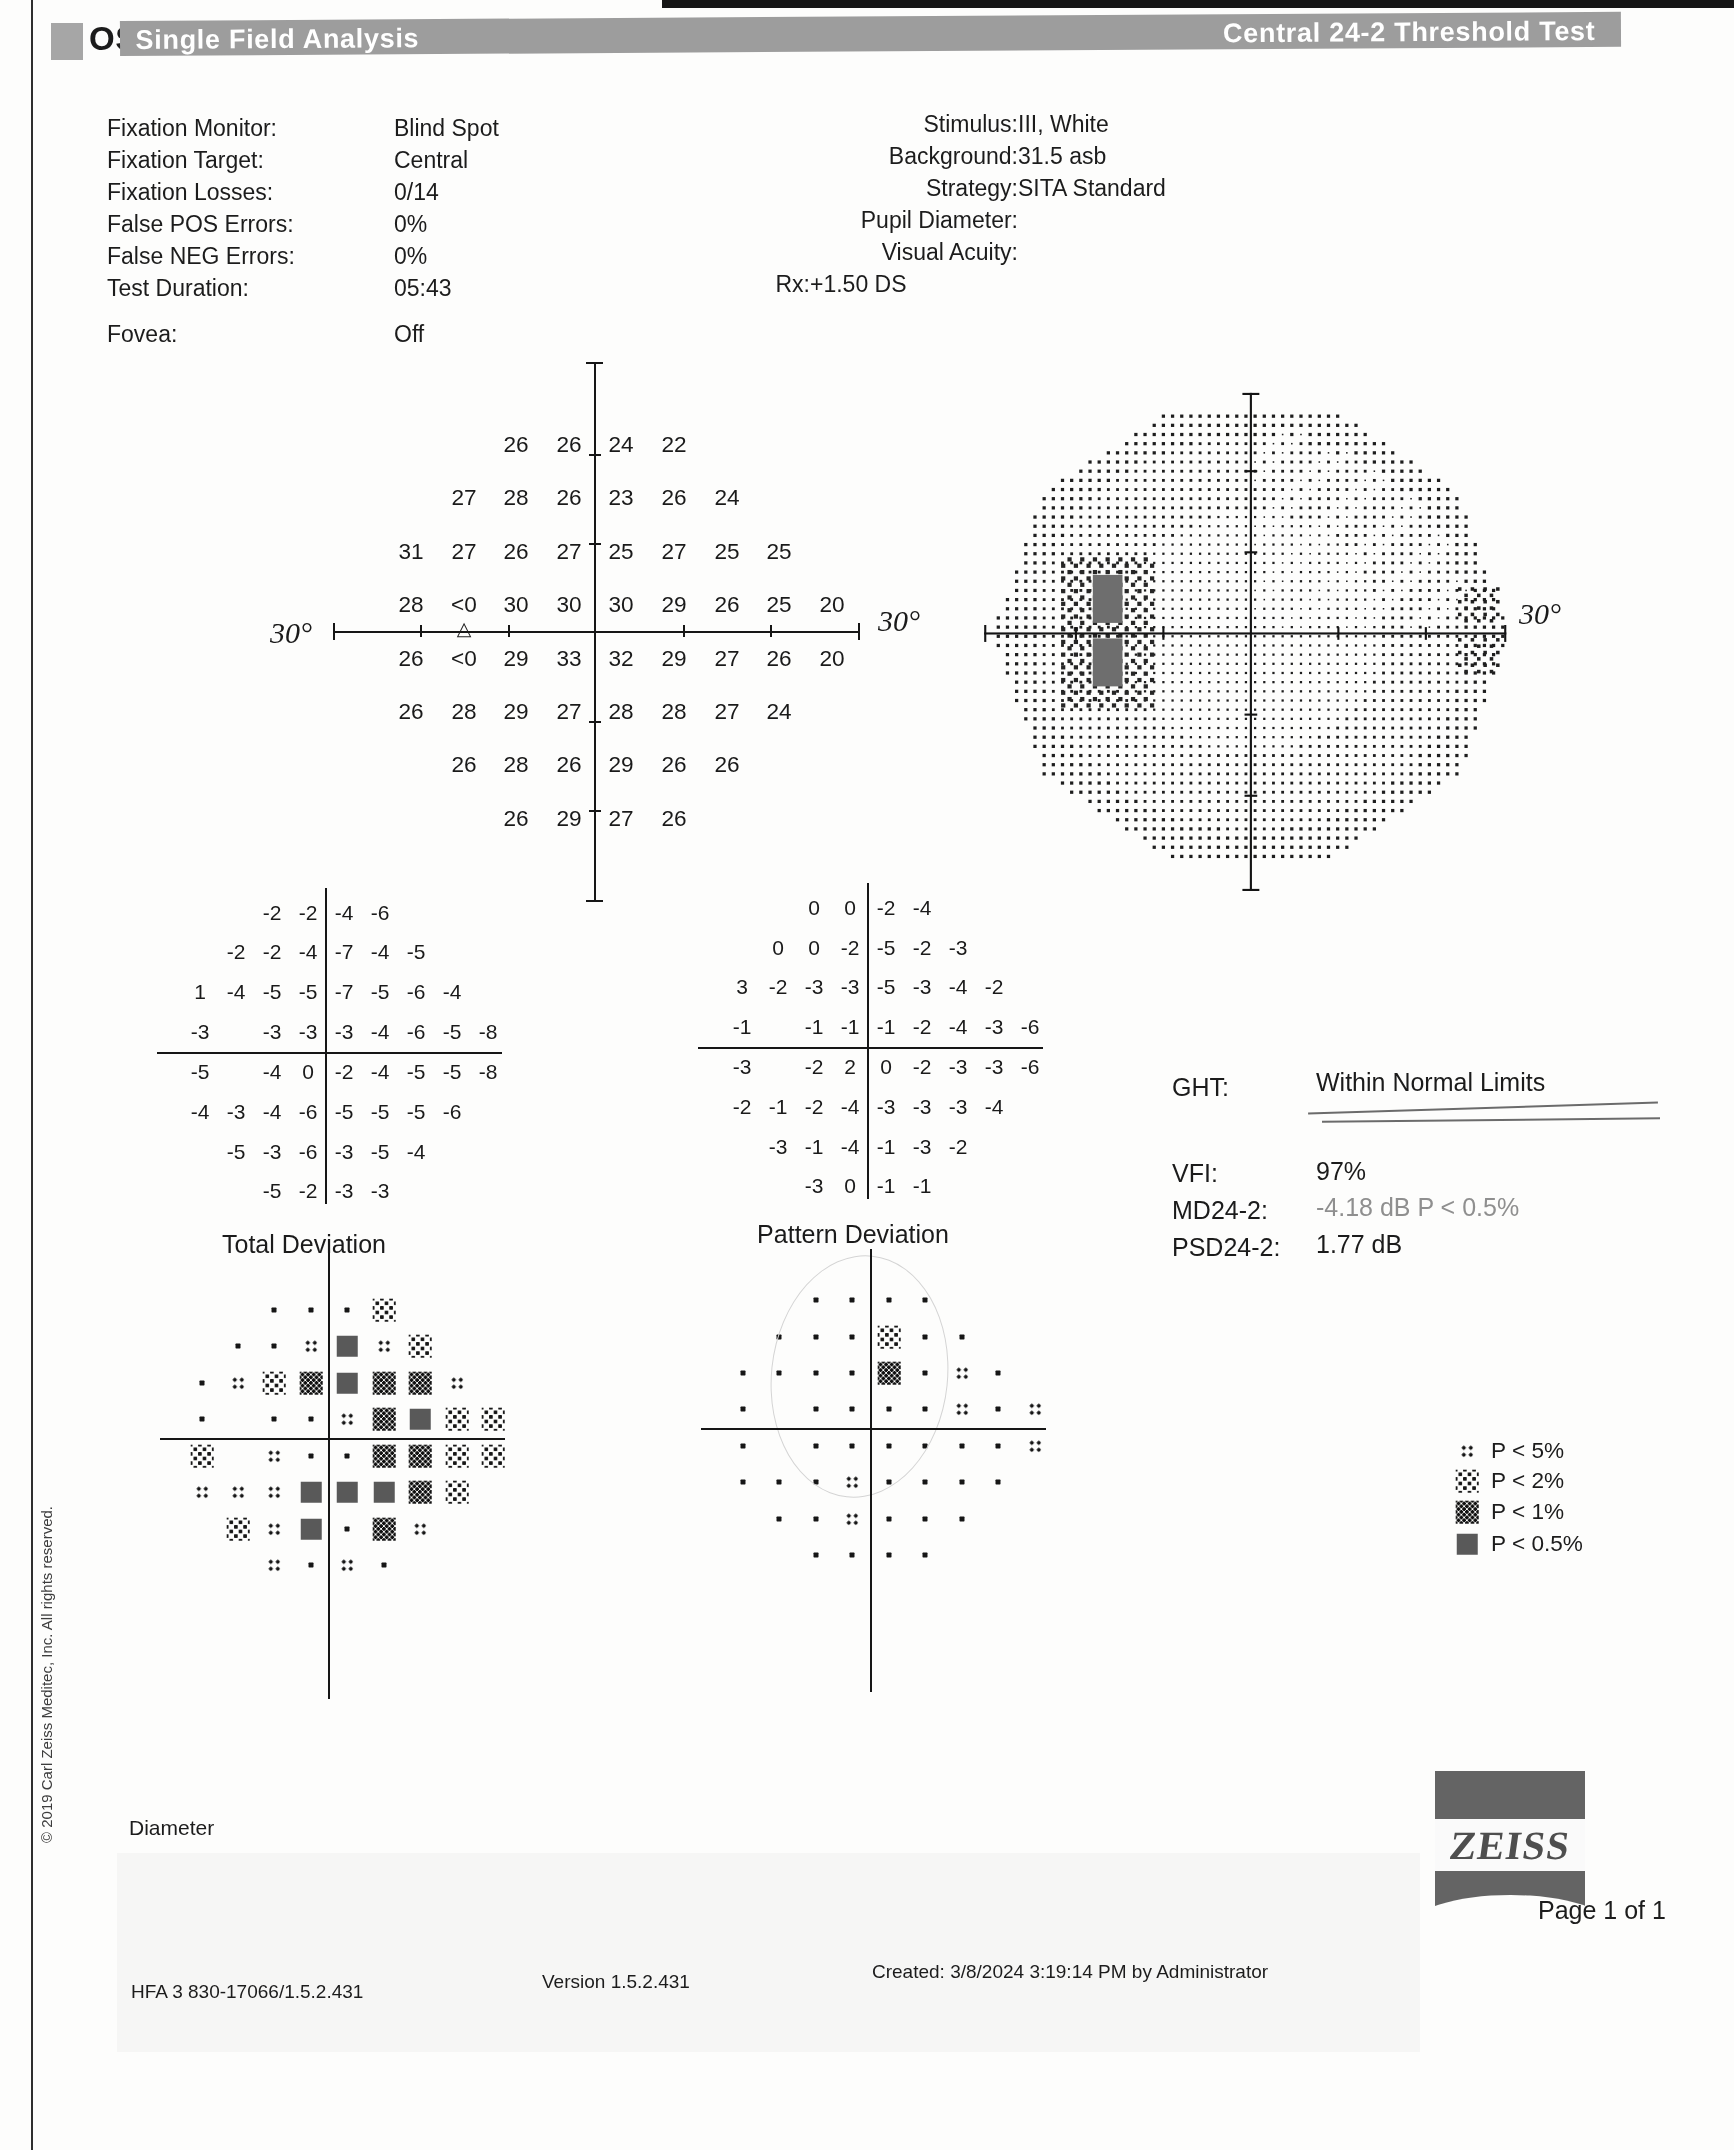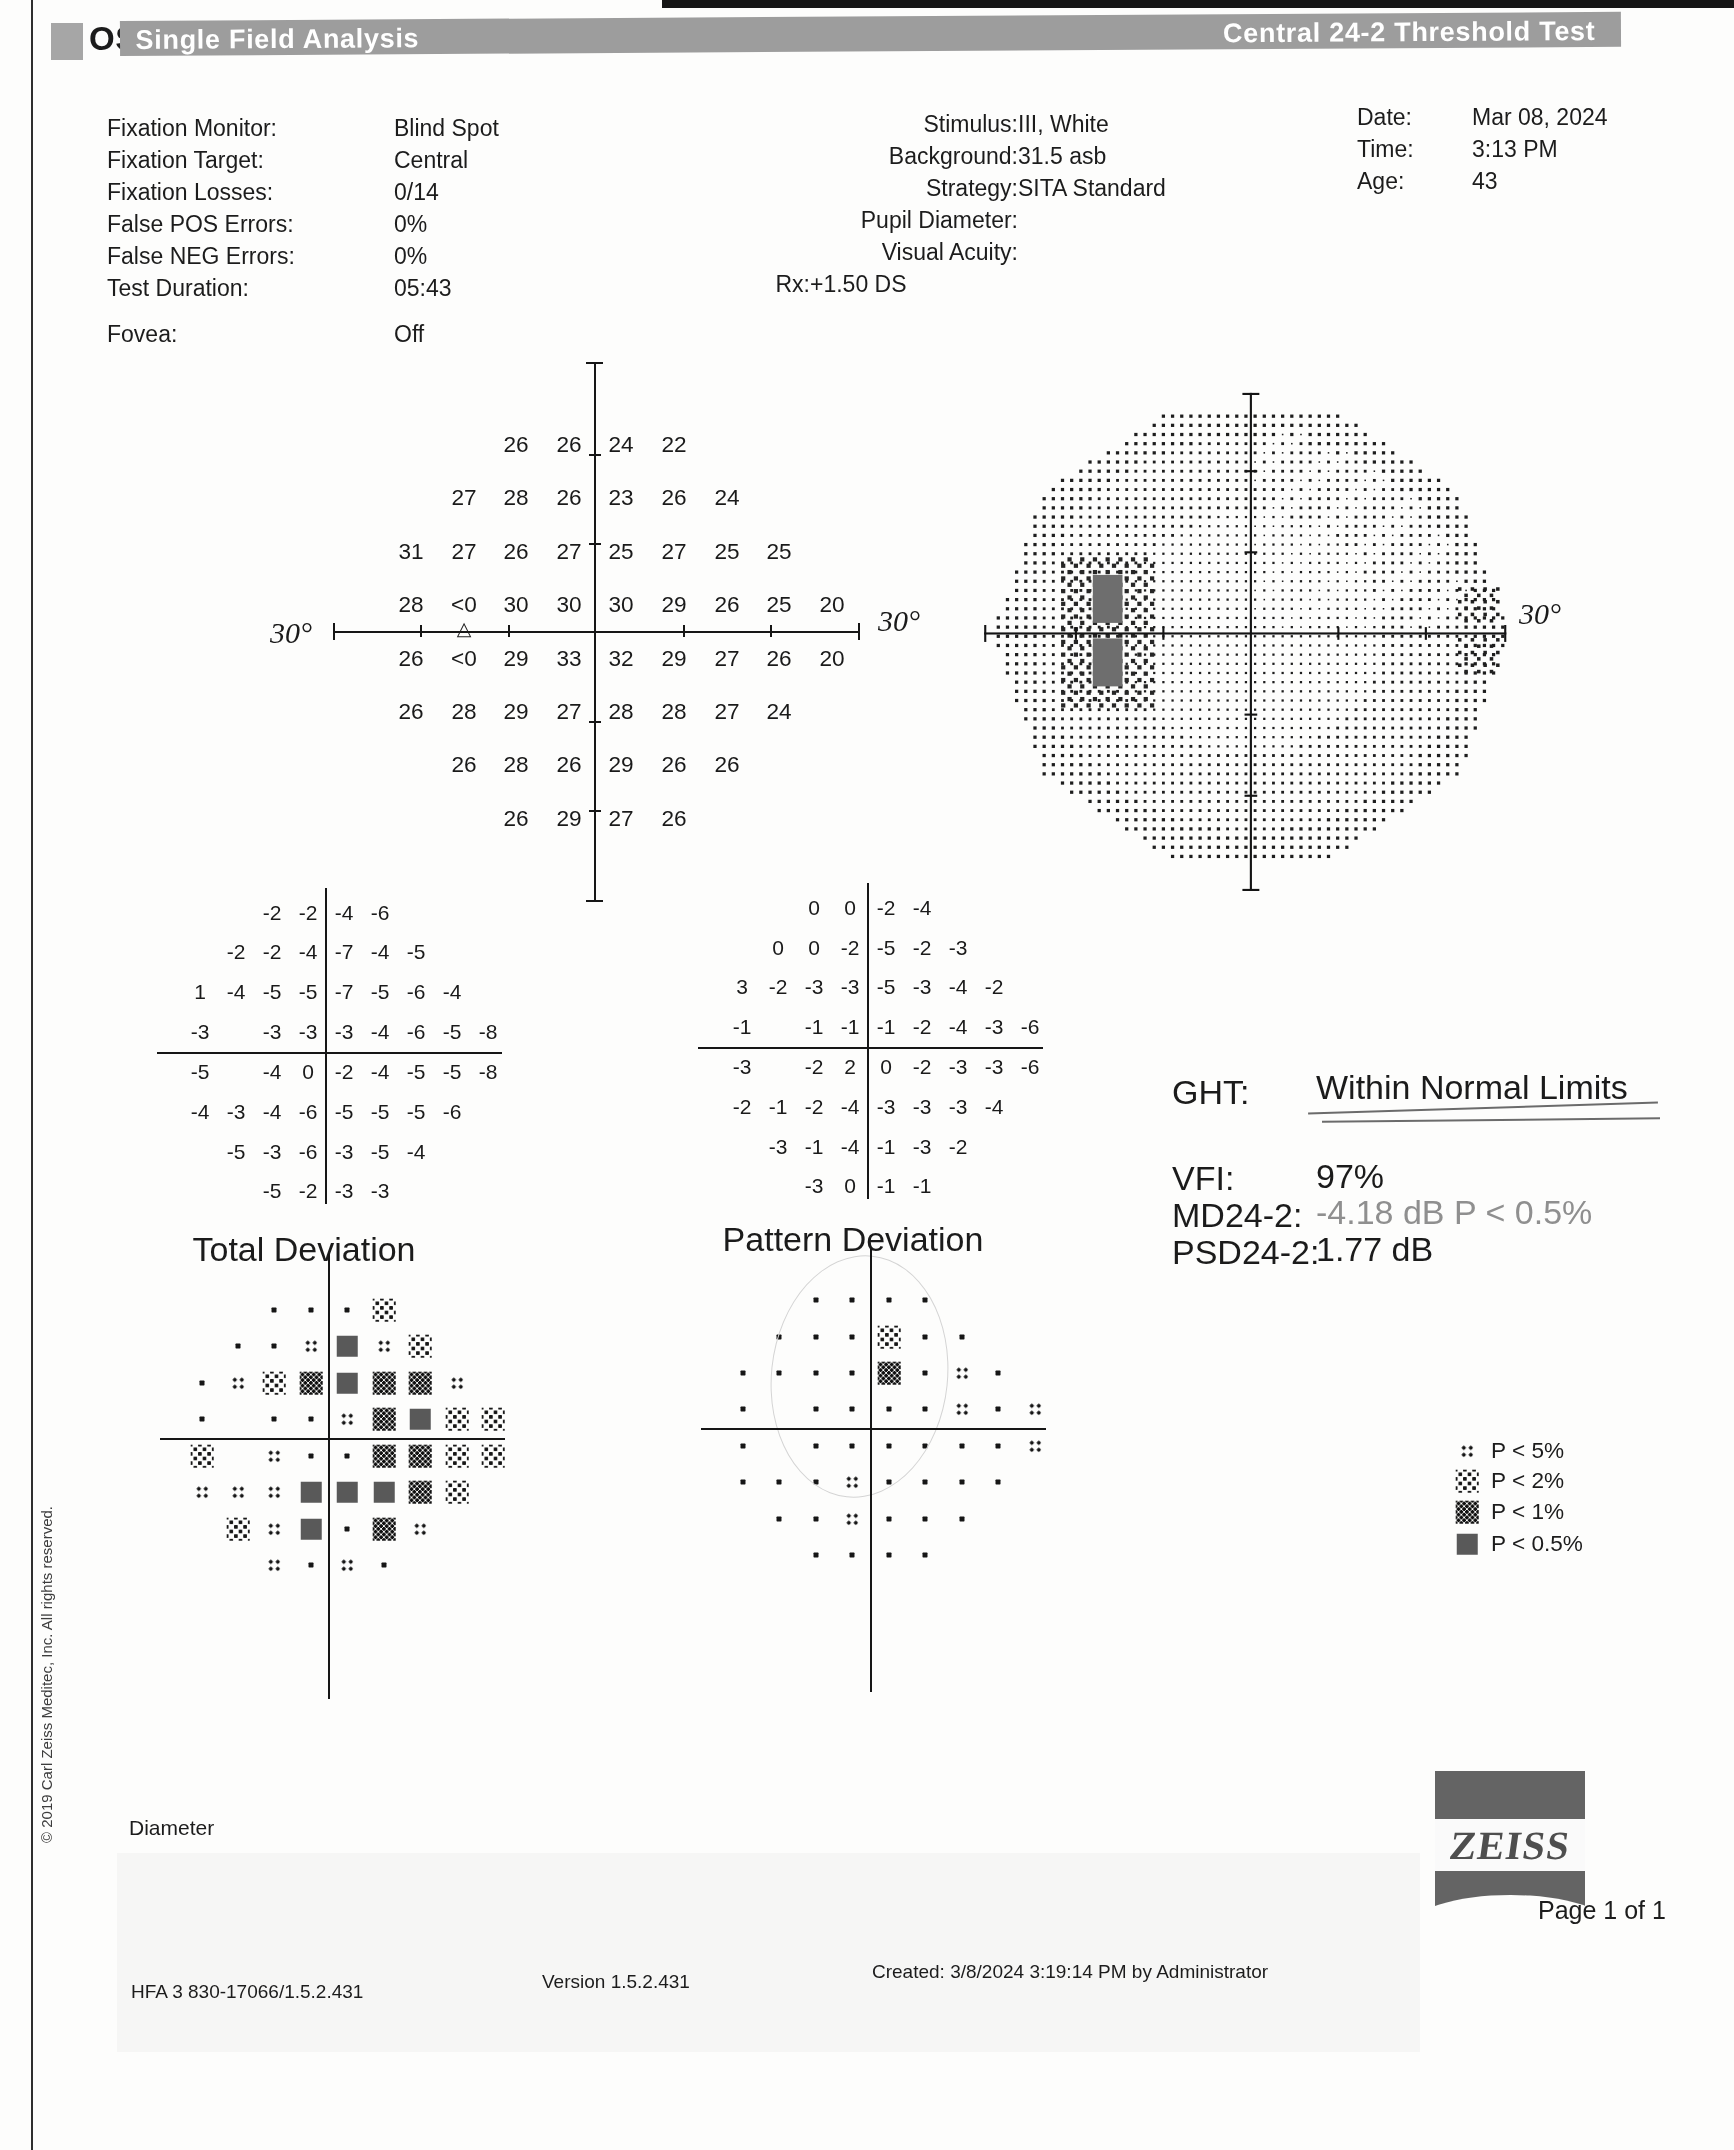--- a/index.html
+++ b/index.html
@@ -17,21 +17,21 @@
   .pvalue{white-space:nowrap;}
   .cell{position:absolute;transform:translate(-50%,-50%);white-space:nowrap;color:#1a1a1a;}
   .sym{position:absolute;transform:translate(-50%,-50%);}
   .s-dot{width:5px;height:5px;background:#161616;border-radius:0.7px;}
   .s-p5{width:13.4px;height:13.4px;background-image:radial-gradient(circle,#161616 1.9px,transparent 2.2px);background-size:7px 7px;}
   .s-p2{width:22.6px;height:22.6px;background-image:radial-gradient(circle,#161616 1.9px,transparent 2.2px),radial-gradient(circle,#161616 1.9px,transparent 2.2px);background-size:9.2px 9.2px,9.2px 9.2px;background-position:0 0,4.6px 4.6px;}
   .s-p1{width:22.6px;height:22.6px;background-image:radial-gradient(circle,#0f0f0f 1.8px,transparent 2px),radial-gradient(circle,#0f0f0f 1.8px,transparent 2px);background-size:5.6px 5.6px,5.6px 5.6px;background-position:0 0,2.8px 2.8px;}
   .s-p05{width:20.5px;height:20.5px;background:#595959;}
   .legend-sym{position:static;display:inline-block;transform:none;vertical-align:middle;}
   .deg{position:absolute;font-family:"Liberation Serif", serif;font-style:italic;font-size:30px;color:#1a1a1a;}
-  .title34{position:absolute;font-size:34px;color:#1b1b1b;white-space:nowrap;}
+  .title34{position:absolute;font-size:25px;color:#1b1b1b;white-space:nowrap;}
   .muted{color:#8f8f8f;}
   .stroke{position:absolute;height:2.1px;background:#6b6b6b;}
 </style>
 </head>
 <body>
 
 <div id="page">
 
   <div class="ln" style="left:31px;top:0;width:2.1px;height:2151px;background:#2e2e2e;"></div>
   <div class="ln" style="left:662px;top:0;width:1072px;height:7.8px;background:#161616;"></div>
@@ -90,34 +90,20 @@
         <span class="plabel">Pupil Diameter:</span>
         <span class="pvalue"></span>
       </div>
       <div class="prow">
         <span class="plabel">Visual Acuity:</span>
         <span class="pvalue"></span>
       </div>
       <div class="prow inline">
         <span class="plabel">Rx:</span>
         <span class="pvalue">+1.50 DS</span>
-      </div>
-    </div>
-  <div class="abs ptext" id="params-right" style="left:1357px;top:104px;">
-      <div class="prow">
-        <span class="plabel" style="width: 115px;">Date:</span>
-        <span class="pvalue">Mar 08, 2024</span>
-      </div>
-      <div class="prow">
-        <span class="plabel" style="width: 115px;">Time:</span>
-        <span class="pvalue">3:13 PM</span>
-      </div>
-      <div class="prow">
-        <span class="plabel" style="width: 115px;">Age:</span>
-        <span class="pvalue">43</span>
       </div>
     </div>
 
   <div class="deg" style="left:270px;top:616px;">30°</div>
   <div class="deg" style="left:878px;top:604px;">30°</div>
   <div id="thr-host" class="abs">
       <div class="cell" style="left: 516px; top: 445px; font-size: 22.6px;">26</div>
       <div class="cell" style="left: 569px; top: 445px; font-size: 22.6px;">26</div>
       <div class="cell" style="left: 621px; top: 445px; font-size: 22.6px;">24</div>
       <div class="cell" style="left: 674px; top: 445px; font-size: 22.6px;">22</div>

